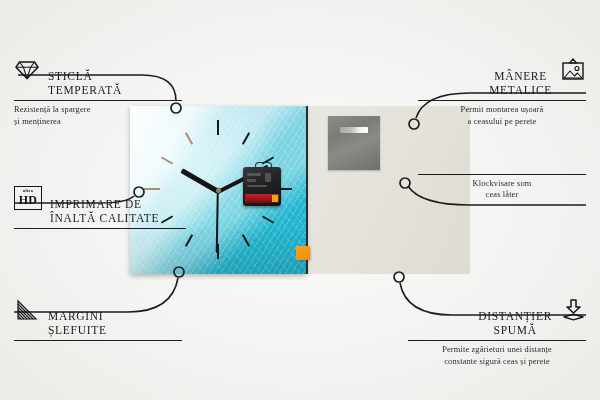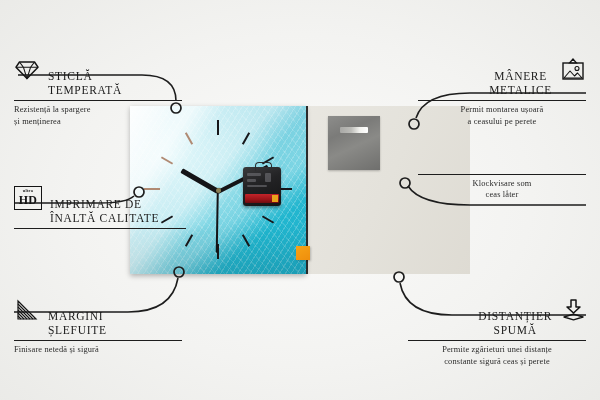--- a/index.html
+++ b/index.html
@@ -304,23 +304,20 @@
           <path d="M3 2 L21 20 L3 20 Z" fill="none" stroke="#141414" stroke-width="1.2"></path>
           <path d="M3 5 L18 20 M3 8 L15 20 M3 11 L12 20 M3 14 L9 20 M3 17 L6 20" stroke="#141414" stroke-width="1.1" fill="none"></path>
         </svg>
       </span>
       <span class="callout-title">
         <span>MARGINI</span><br>
         <span>ȘLEFUITE</span>
       </span>
     </div>
     <div class="callout-rule"></div>
-    <div class="callout-desc">
-      <span>Finisare netedă și sigură</span>
-    </div>
   </div>
 
   <div class="callout right" style="left:418px; top:42px;">
     <div class="callout-head">
       <span class="callout-icon">
         <svg width="26" height="24" viewBox="0 0 26 24">
           <path d="M13 1 L9.5 5 L16.5 5 Z" fill="none" stroke="#141414" stroke-width="1.2"></path>
           <rect x="3" y="5" width="20" height="16" fill="none" stroke="#141414" stroke-width="1.4"></rect>
           <circle cx="17" cy="10.5" r="2" fill="none" stroke="#141414" stroke-width="1.1"></circle>
           <path d="M4 20 L10 13 L14.5 18 L17.5 15 L22 20 Z" fill="none" stroke="#141414" stroke-width="1.1" stroke-linejoin="round"></path>

